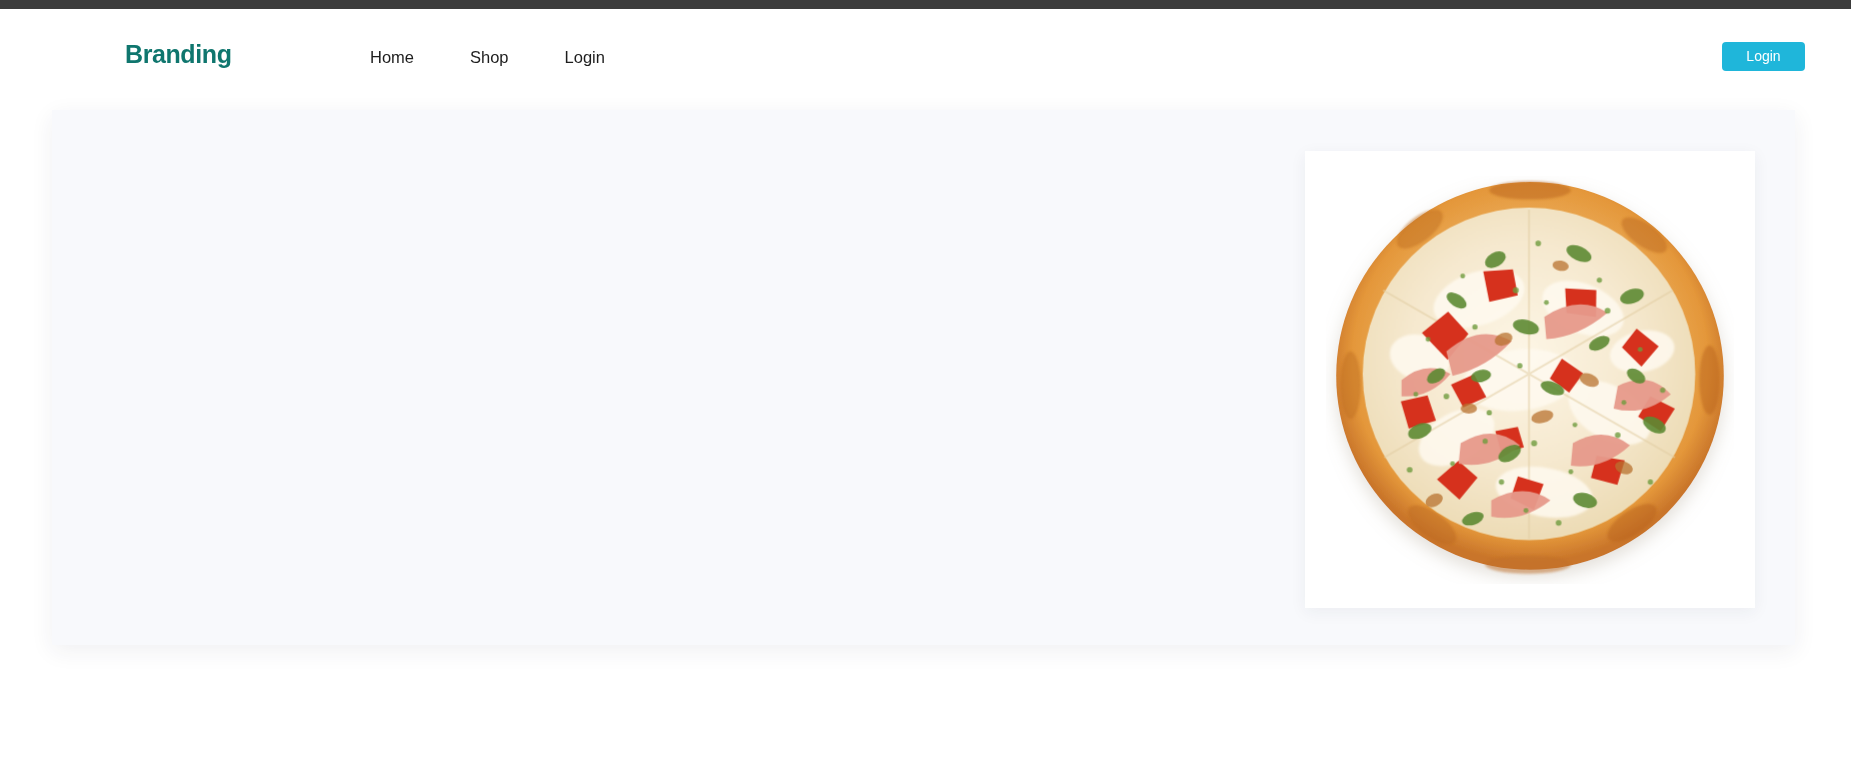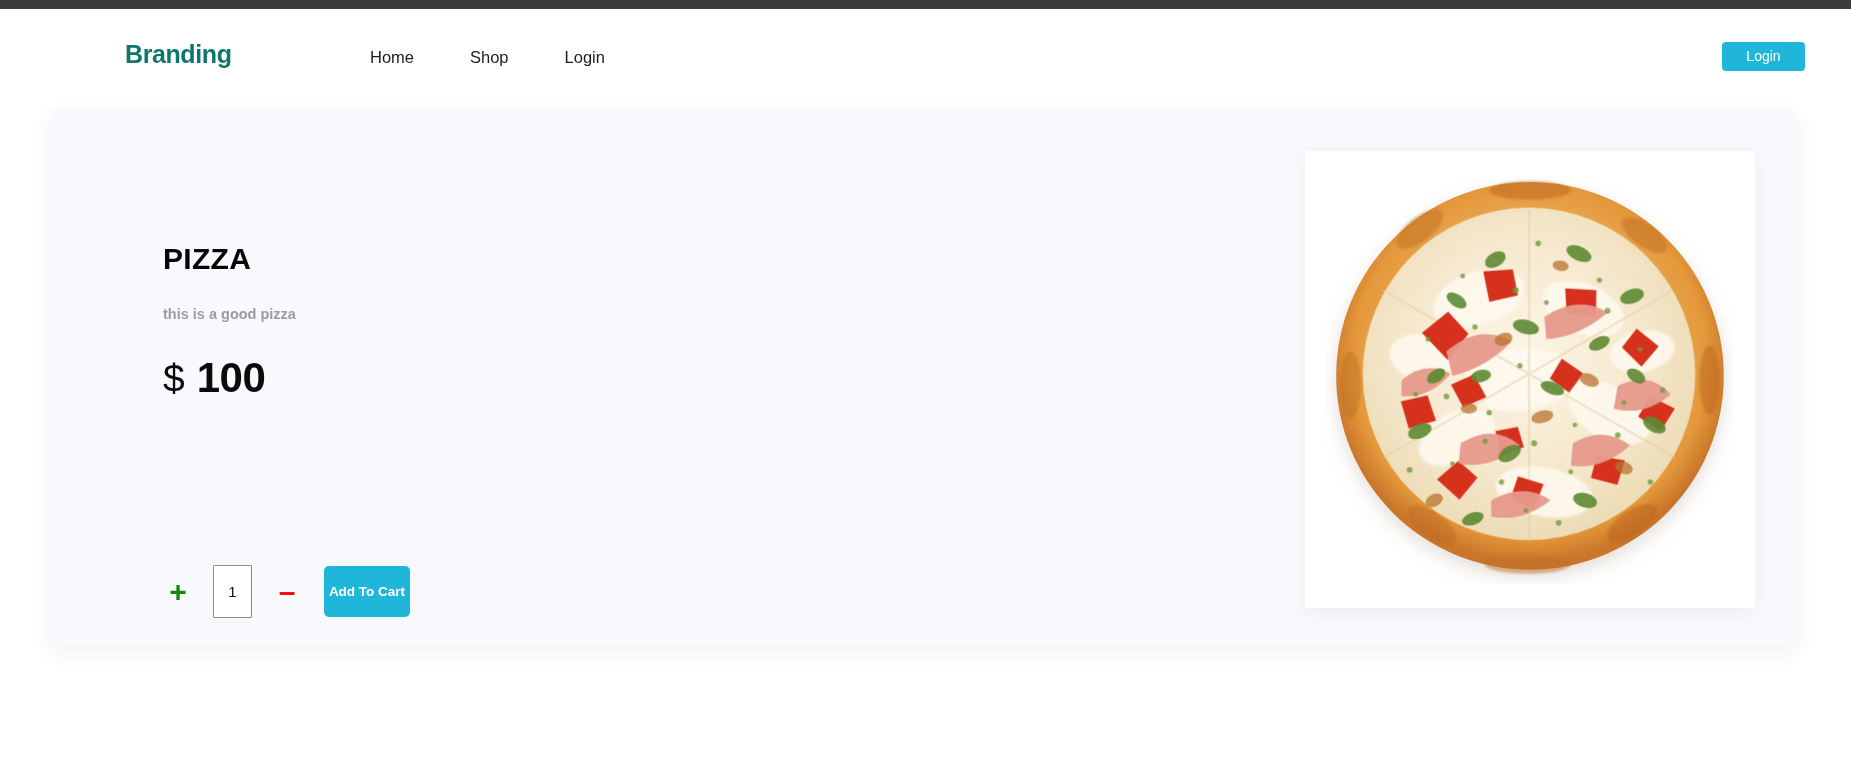--- a/index.html
+++ b/index.html
@@ -237,42 +237,20 @@
     <li>
       <a href="#">Login</a>
     </li>
   </ul>
 
   <button class="login-btn">Login</button>
 </header>
 
 <section class="product-card">
 
-  <div class="product-info">
-
-    <h1 class="product-title">PIZZA</h1>
-
-    <p class="product-desc">this is a good pizza</p>
-
-    <div class="product-price">
-      <span class="currency">$</span>
-      <span class="amount">100</span>
-    </div>
-
-    <div class="qty-row">
-
-      <button class="qty-btn qty-plus">+</button>
-
-      <input class="qty-input" type="text" value="1" style="">
-
-      <button class="qty-btn qty-minus">–</button>
-
-      <button class="add-cart-btn">Add To Cart</button>
-    </div>
-  </div>
 
   <div class="product-media">
     <div class="pizza-wrap">
       <svg viewBox="0 0 400 400" xmlns="http://www.w3.org/2000/svg" aria-hidden="true">
         <defs>
           <radialGradient id="crust" cx="50%" cy="46%" r="52%">
             <stop offset="76%" stop-color="#e8a24a"></stop>
             <stop offset="88%" stop-color="#e4973a"></stop>
             <stop offset="100%" stop-color="#c9752a"></stop>
           </radialGradient>

